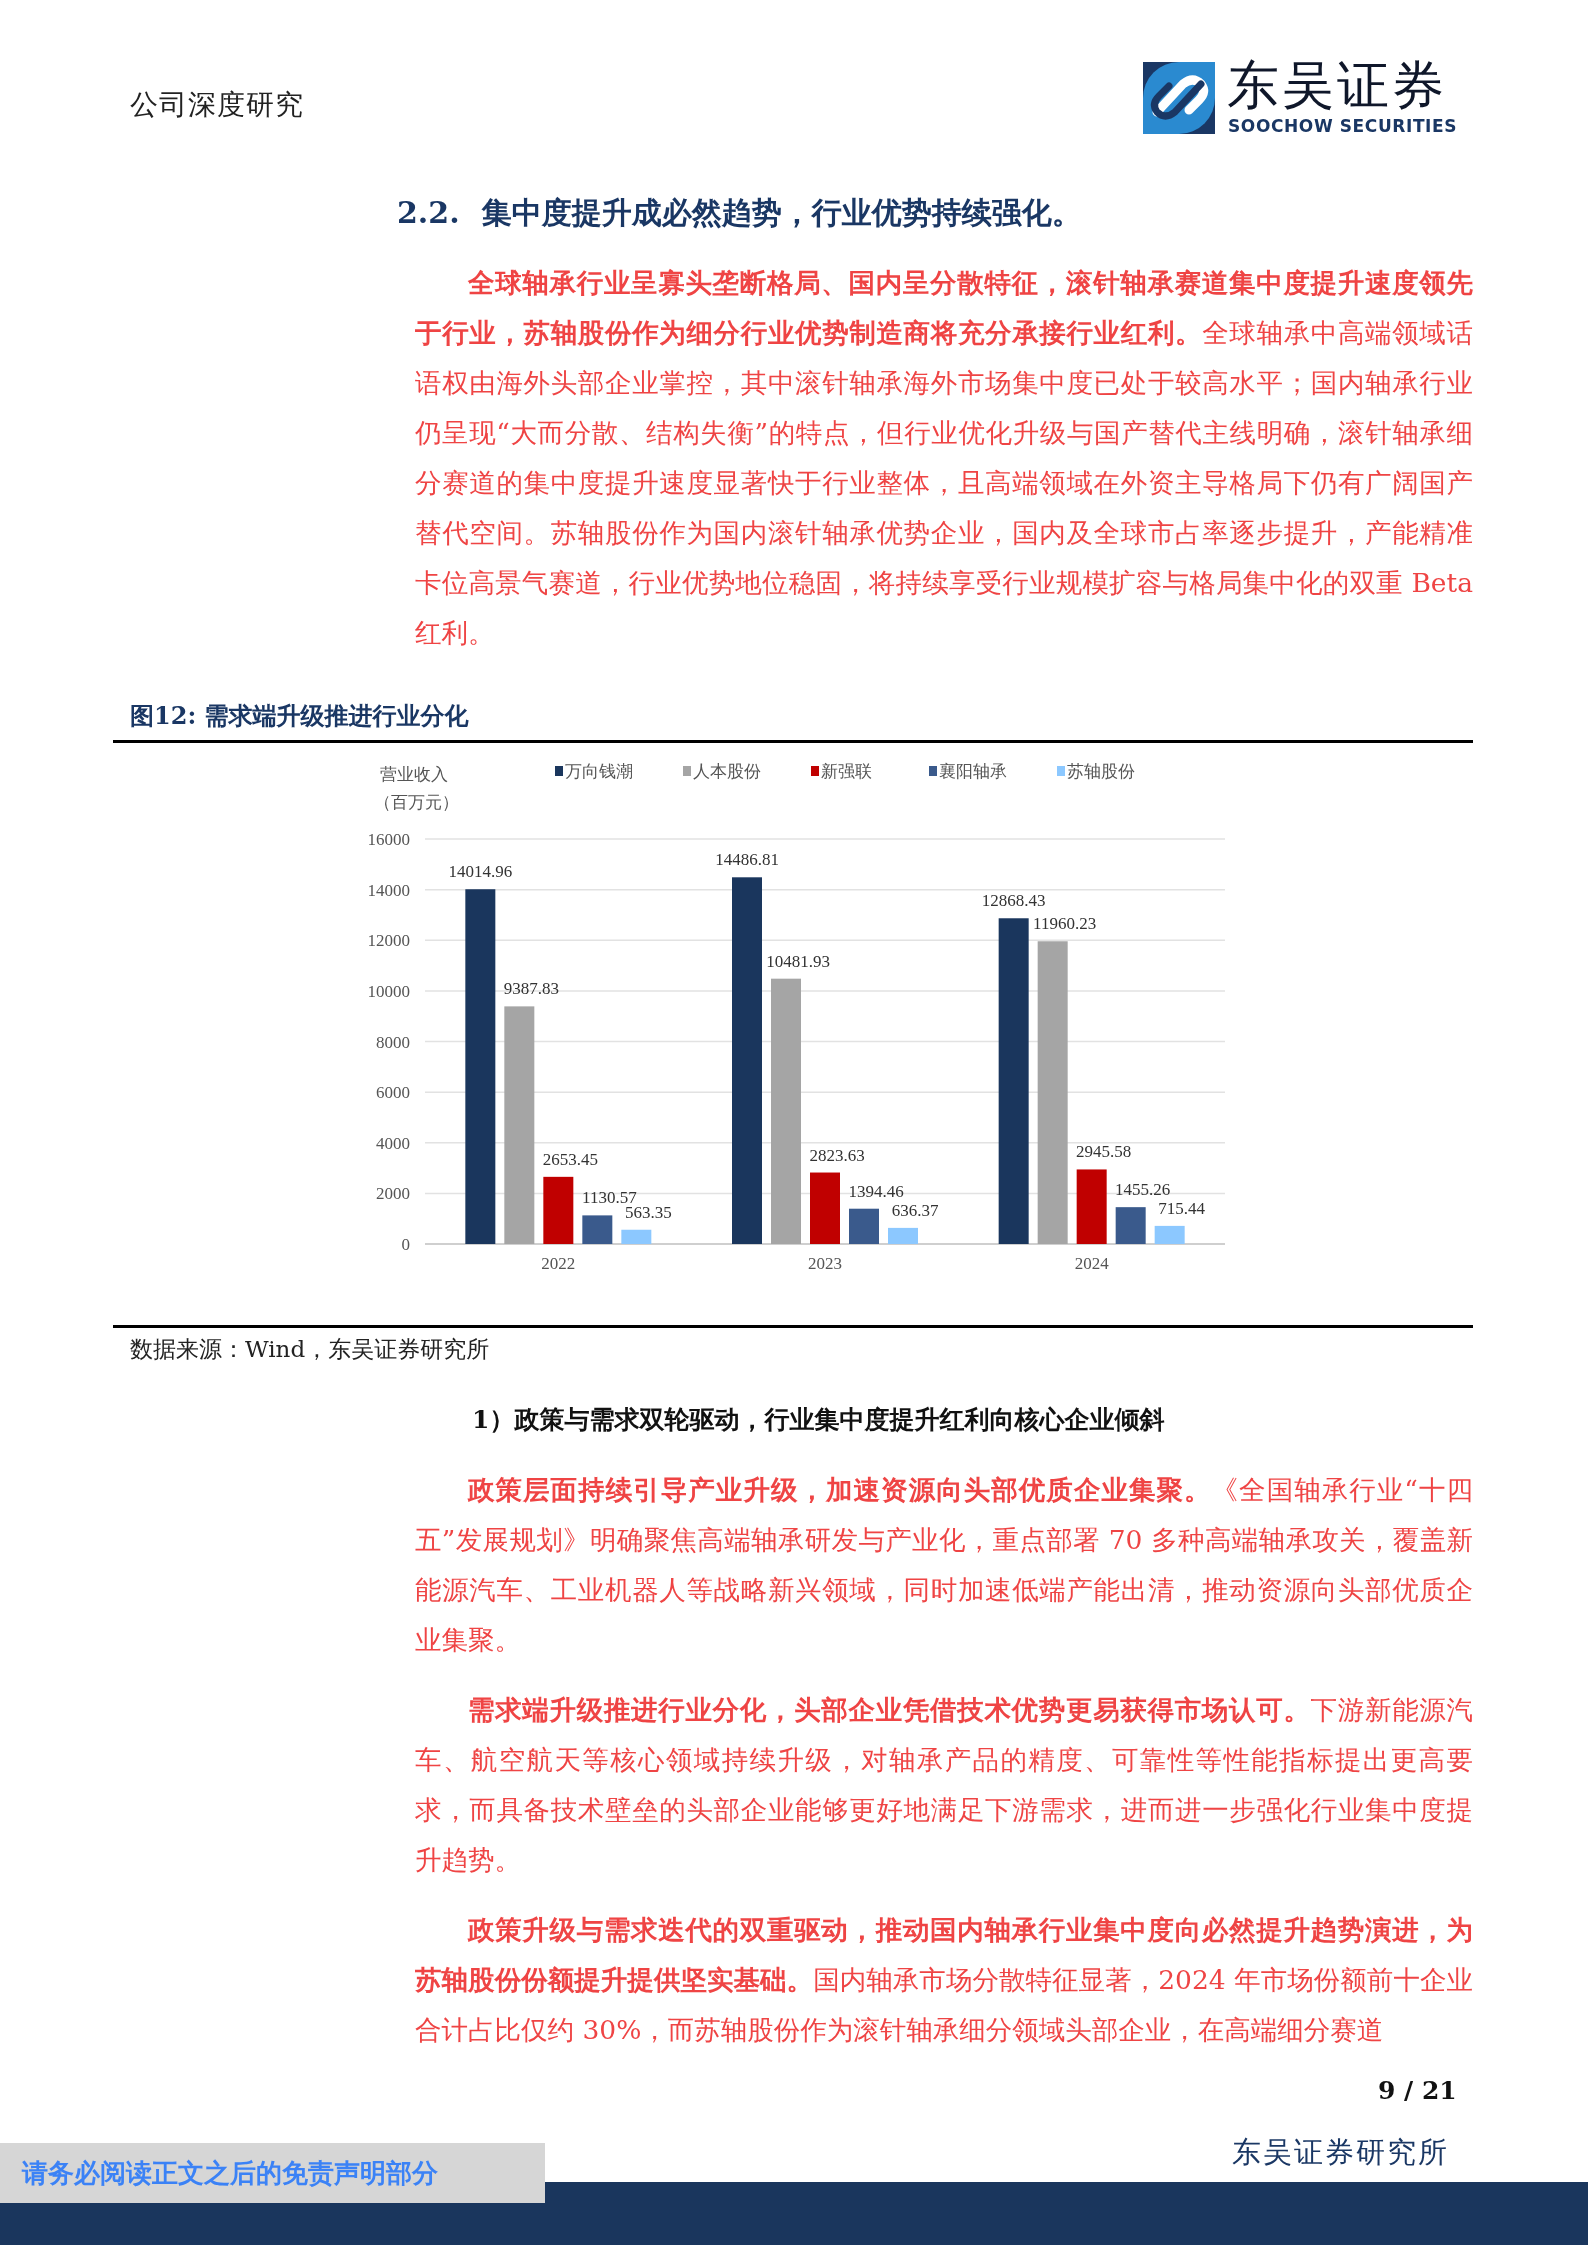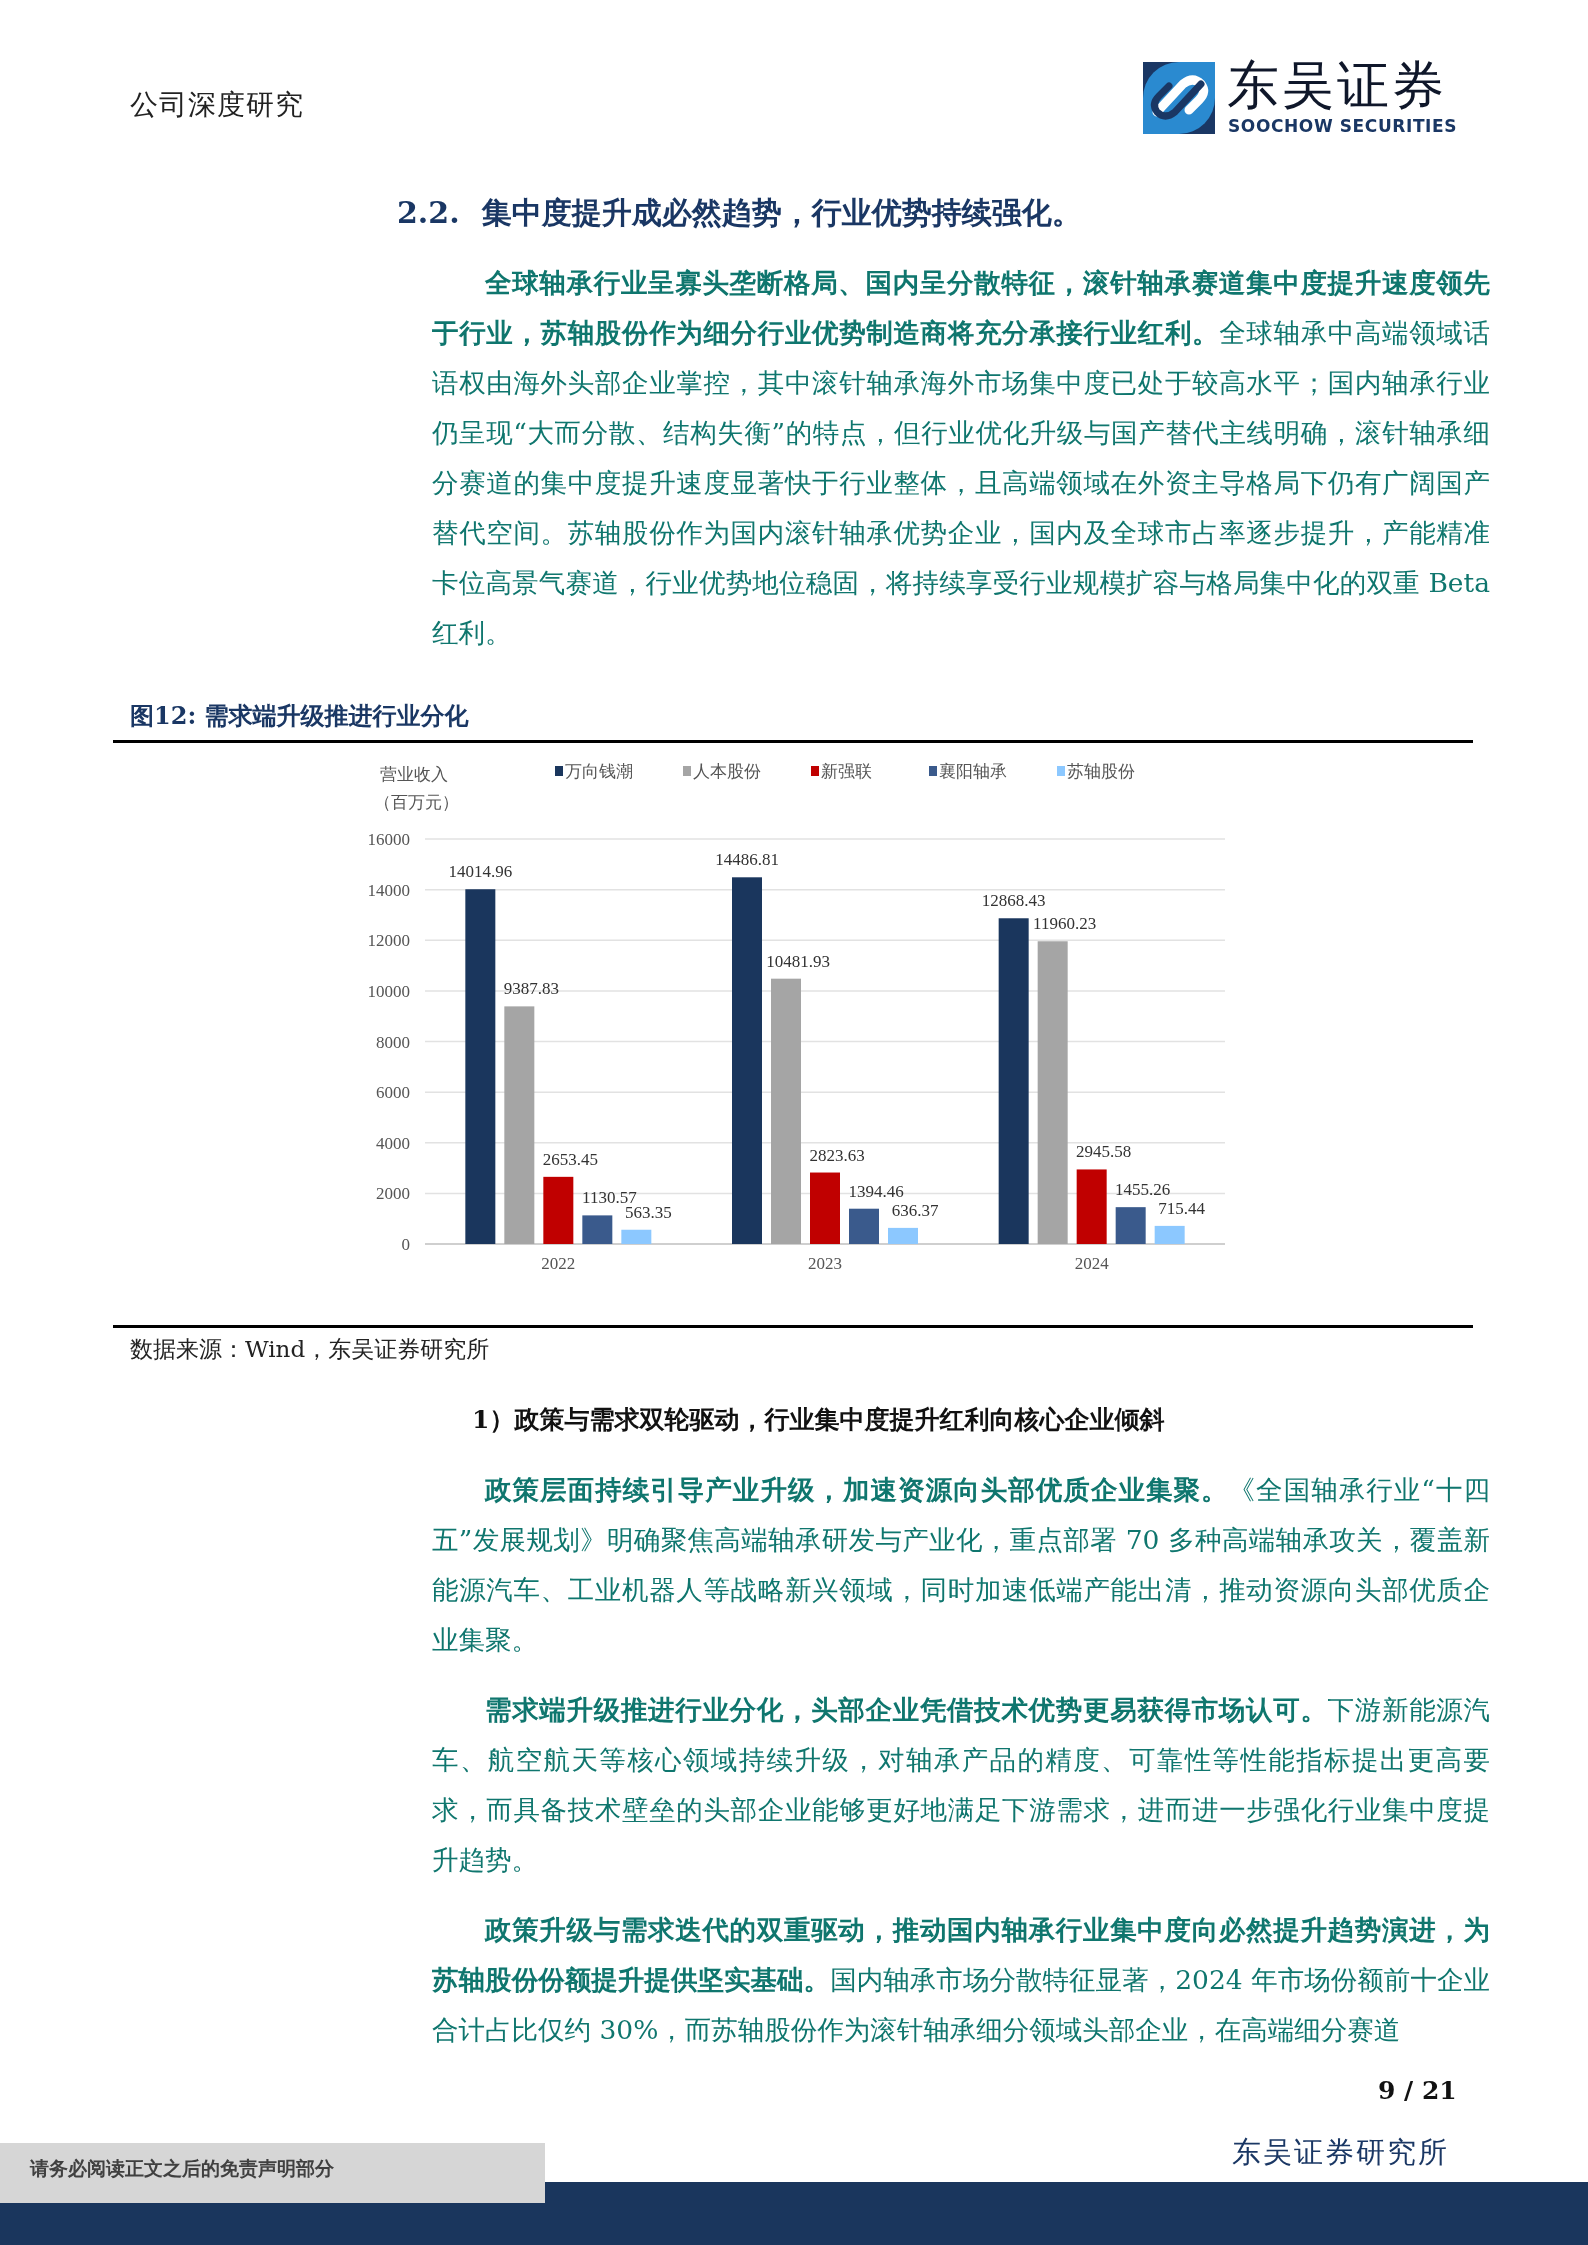--- a/index.html
+++ b/index.html
@@ -5,31 +5,31 @@
   html, body { margin:0; padding:0; background:#fff; }
   body { width:1588px; height:2245px; position:relative; overflow:hidden; font-family:"DejaVu Serif","Liberation Serif",serif; color:#111; }
   .abs { position:absolute; }
   .report-type { left:130px; top:86px; font-size:28px; color:#222; letter-spacing:1px; }
   .logo { left:1143px; top:60px; width:330px; height:78px; }
   .logo-mark { position:absolute; left:0; top:2px; width:72px; height:72px; }
   .logo-cn { position:absolute; left:84px; top:-6px; font-family:"DejaVu Sans","Liberation Sans",sans-serif; font-size:52px; color:#0f172a; letter-spacing:3px; line-height:62px; }
   .logo-en { position:absolute; left:85px; top:56px; font-family:"DejaVu Sans","Liberation Sans",sans-serif; font-size:17px; font-weight:bold; color:#1a3764; letter-spacing:0.6px; }
   .sec-heading { left:397px; top:193px; font-size:30px; font-weight:bold; color:#1a3764; }
   .sec-heading .num { margin-right:22px; }
-  .para { left:432px; width:1058px; font-size:26.5px; line-height:50px; text-align:justify; color:#0f766e; }
+  .para { left:415px; width:1058px; font-size:26.5px; line-height:50px; text-align:justify; color:#ef4444; }
   .para .lead { font-weight:bold; }
   .para p { margin:0; text-indent:2em; }
   .fig-title { left:130px; top:700px; font-size:24px; font-weight:bold; color:#1a3764; }
   .rule { left:113px; width:1360px; height:3px; background:#000; }
   .source { left:130px; top:1334px; font-size:23px; color:#222; }
   .subheading { left:472px; top:1403px; font-size:25px; font-weight:bold; }
   .page-num { left:1378px; top:2076px; font-size:25px; font-weight:bold; }
   .footer-brand { left:1232px; top:2133px; font-size:29px; color:#1a3764; font-weight:normal; letter-spacing:2px; }
   .disclaimer-box { left:0; top:2143px; width:545px; height:60px; background:#d6d6d6; }
-  .disclaimer { left:22px; top:2156px; font-size:19px; font-weight:bold; color:#404040;margin-left:8px; }
+  .disclaimer { left:22px; top:2156px; font-size:26px; font-weight:bold; color:#3b82f6; }
   .footer-band { left:0; top:2182px; width:1588px; height:63px; background:#1a365d; }
   
   .chart { left:360px; top:750px; width:880px; height:540px; }
   .chart svg text { font-family:"Liberation Serif","DejaVu Serif",serif; }
 </style>
 </head>
 <body>
 
 <div class="abs report-type">公司深度研究</div>
 

